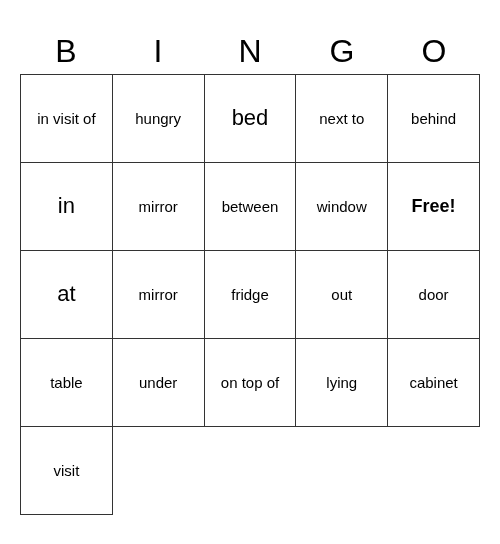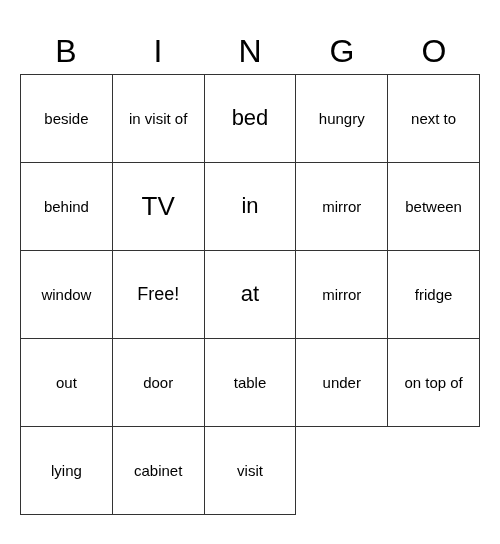--- a/index.html
+++ b/index.html
@@ -52,21 +52,21 @@
       justify-content: center;
       align-items: center;
       text-align: center;
       font-size: 15px;
       padding: 4px;
       line-height: 1.2;
     }
 
     .bingo-cell.free {
       font-size: 18px;
-      font-weight: normal;
+      font-weight: bold;
     }
 
     .bingo-cell.large-text {
       font-size: 22px;
     }
 
     .bingo-cell.xl-text {
       font-size: 26px;
     }
   </style>
@@ -75,27 +75,25 @@
 
 <div class="bingo-container">
   <div class="bingo-header">
   <div class="bingo-header-cell">B</div>
       <div class="bingo-header-cell">I</div>
       <div class="bingo-header-cell">N</div>
       <div class="bingo-header-cell">G</div>
       <div class="bingo-header-cell">O</div>
     </div>
   <div class="bingo-grid">
-  <div class="bingo-cell">beside</div>
       <div class="bingo-cell">in visit of</div>
+      <div class="bingo-cell">hungry</div>
       <div class="bingo-cell large-text">bed</div>
-      <div class="bingo-cell">hungry</div>
       <div class="bingo-cell">next to</div>
       <div class="bingo-cell">behind</div>
-      <div class="bingo-cell xl-text">TV</div>
       <div class="bingo-cell large-text">in</div>
       <div class="bingo-cell">mirror</div>
       <div class="bingo-cell">between</div>
       <div class="bingo-cell">window</div>
       <div class="bingo-cell free">Free!</div>
       <div class="bingo-cell large-text">at</div>
       <div class="bingo-cell">mirror</div>
       <div class="bingo-cell">fridge</div>
       <div class="bingo-cell">out</div>
       <div class="bingo-cell">door</div>

